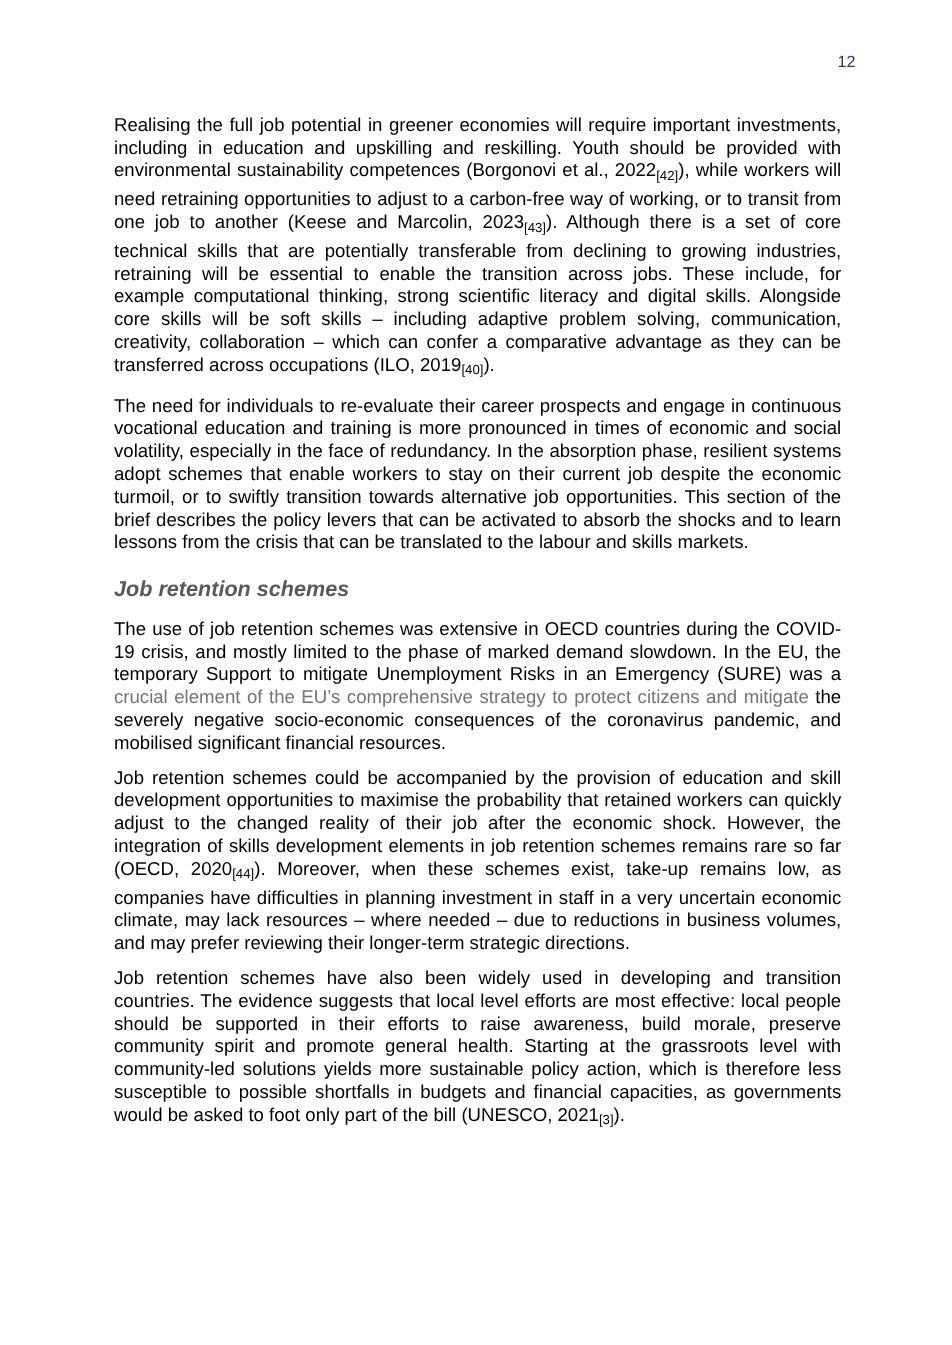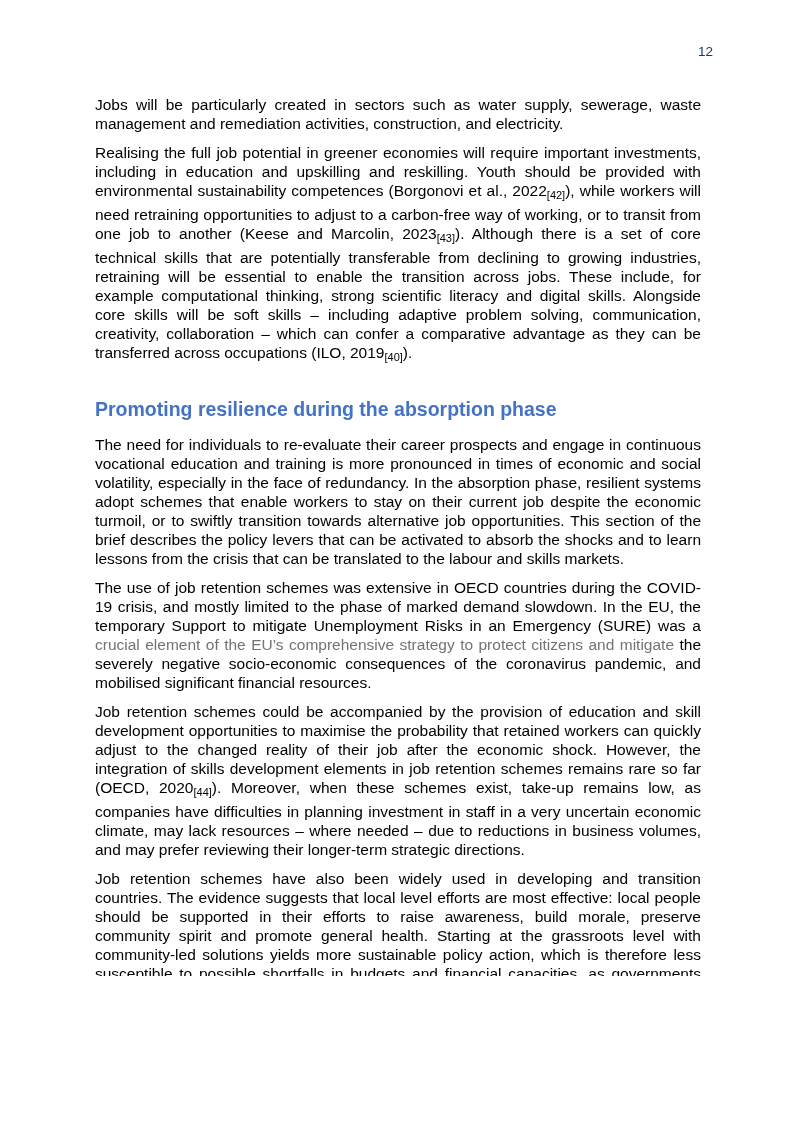--- a/index.html
+++ b/index.html
@@ -74,28 +74,27 @@
 </style>
 </head>
 <body>
 
 <div class="page">
 
   <div class="page-number">12</div>
 
   <div class="content">
 
-    <p>Jobs will be particularly created in sectors such as water supply, sewerage, waste management and remediation activities, construction, and electricity.</p>
 
     <p><span>Realising the full job potential in greener economies will require important investments, including in education and upskilling and reskilling. Youth should be provided with environmental sustainability competences (Borgonovi et al., 2022</span><span class="cite">[42]</span><span>), while workers will need retraining opportunities to adjust to a carbon-free way of working, or to transit from one job to another (Keese and Marcolin, 2023</span><span class="cite">[43]</span><span>). Although there is a set of core technical skills that are potentially transferable from declining to growing industries, retraining will be essential to enable the transition across jobs. These include, for example computational thinking, strong scientific literacy and digital skills. Alongside core skills will be soft skills – including adaptive problem solving, communication, creativity, collaboration – which can confer a comparative advantage as they can be transferred across occupations (ILO, 2019</span><span class="cite">[40]</span><span>).</span></p>
 
-    <h1 class="section-heading">Promoting resilience during the absorption phase</h1>
 
     <p>The need for individuals to re-evaluate their career prospects and engage in continuous vocational education and training is more pronounced in times of economic and social volatility, especially in the face of redundancy. In the absorption phase, resilient systems adopt schemes that enable workers to stay on their current job despite the economic turmoil, or to swiftly transition towards alternative job opportunities. This section of the brief describes the policy levers that can be activated to absorb the shocks and to learn lessons from the crisis that can be translated to the labour and skills markets.</p>
 
+    <h2 class="subsection-heading">Job retention schemes</h2>
 
     <p><span>The use of job retention schemes was extensive in OECD countries during the COVID-19 crisis, and mostly limited to the phase of marked demand slowdown. In the EU, the temporary Support to mitigate Unemployment Risks in an Emergency (SURE) was a </span><span class="gray">crucial element of the EU’s comprehensive strategy to protect citizens and mitigate</span><span> the severely negative socio-economic consequences of the coronavirus pandemic, and mobilised significant financial resources.</span></p>
 
     <p><span>Job retention schemes could be accompanied by the provision of education and skill development opportunities to maximise the probability that retained workers can quickly adjust to the changed reality of their job after the economic shock. However, the integration of skills development elements in job retention schemes remains rare so far (OECD, 2020</span><span class="cite">[44]</span><span>). Moreover, when these schemes exist, take-up remains low, as companies have difficulties in planning investment in staff in a very uncertain economic climate, may lack resources – where needed – due to reductions in business volumes, and may prefer reviewing their longer-term strategic directions.</span></p>
 
     <p><span>Job retention schemes have also been widely used in developing and transition countries. The evidence suggests that local level efforts are most effective: local people should be supported in their efforts to raise awareness, build morale, preserve community spirit and promote general health. Starting at the grassroots level with community-led solutions yields more sustainable policy action, which is therefore less susceptible to possible shortfalls in budgets and financial capacities, as governments would be asked to foot only part of the bill (UNESCO, 2021</span><span class="cite">[3]</span><span>).</span></p>
 
   </div>
 
   <div class="footer">

